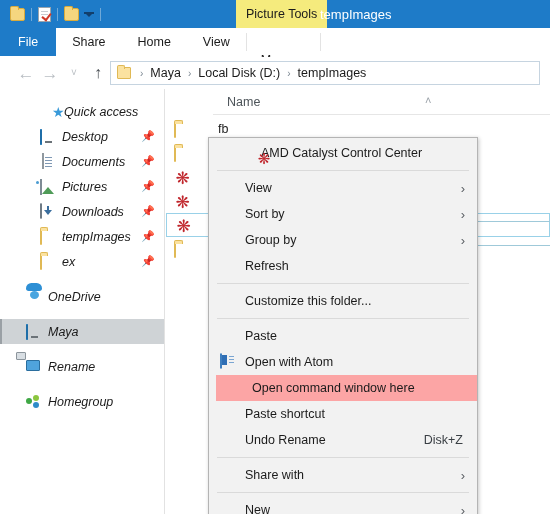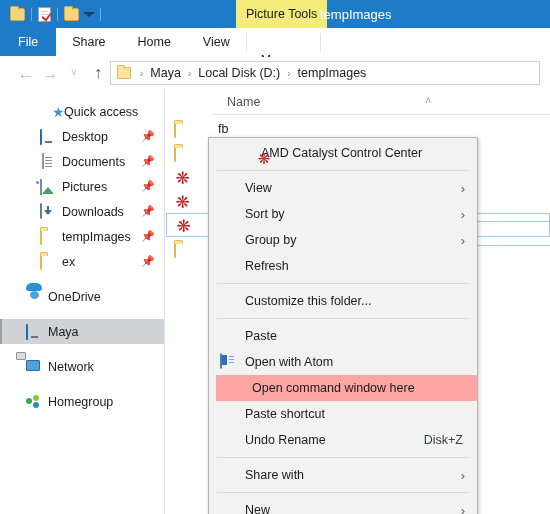--- a/index.html
+++ b/index.html
@@ -108,21 +108,21 @@
     font-size:12.5px; color:#1b1b1b;
   }
   .nav-item.child { padding-left:40px; }
   .nav-item.selected { background:#cfd3d6; }
   .nav-item.selected:before {
     content:""; position:absolute; left:0; top:0; width:2px; height:25px; background:#9aa0a5;
   }
   .nav-icon { position:absolute; width:16px; height:16px; }
   .nav-item .nav-icon { left:26px; }
   .nav-item.child .nav-icon { left:40px; }
-  .nav-label { margin-left:22px; }
+  .nav-label { margin-left:22px;font-style:italic; }
   .pin {
     position:absolute; right:13px; top:50%; transform:translateY(-50%);
     width:10px; height:12px; color:#b0b5ba; font-size:11px; line-height:1;
   }
   .ico-star { position:relative; width:16px; height:16px; color:#3a9ad9; font-size:14px; line-height:16px; }
   .ico-monitor {
     width:15px; height:11px; background:#2d8fd5; border:1px solid #1f6ea8; border-radius:1px;
     position:relative; top:1px;
   }
   .ico-monitor:after{
@@ -393,21 +393,21 @@
 
     <div class="nav-item selected">
       <span class="nav-icon"><span class="ico-monitor"></span></span>
       <span class="nav-label">Maya</span>
     </div>
 
     <div style="height:10px;"></div>
 
     <div class="nav-item">
       <span class="nav-icon"><span class="ico-network"></span></span>
-      <span class="nav-label">Network</span>
+      <span class="nav-label">Rename</span>
     </div>
 
     <div style="height:10px;"></div>
 
     <div class="nav-item">
       <span class="nav-icon">
         <span class="ico-homegroup"><span class="hg1"></span><span class="hg2"></span><span class="hg3"></span></span>
       </span>
       <span class="nav-label">Homegroup</span>
     </div>

